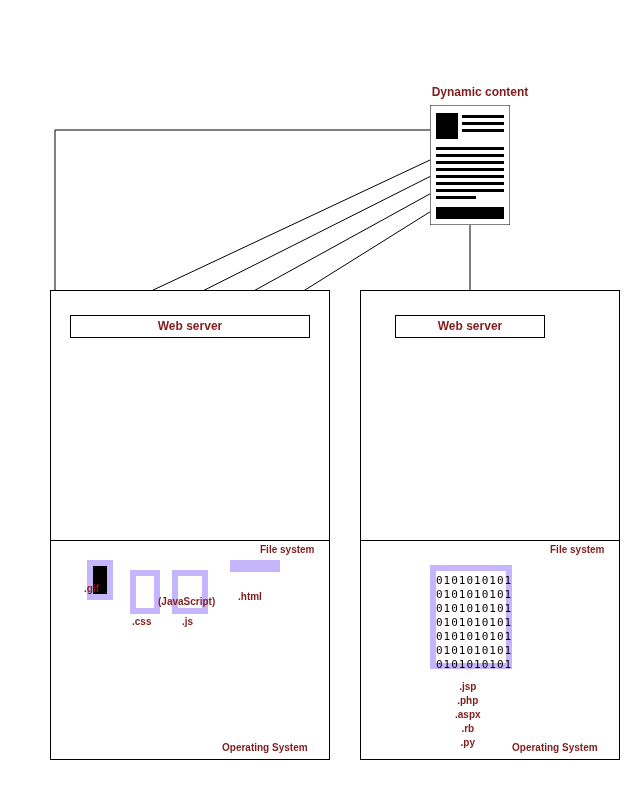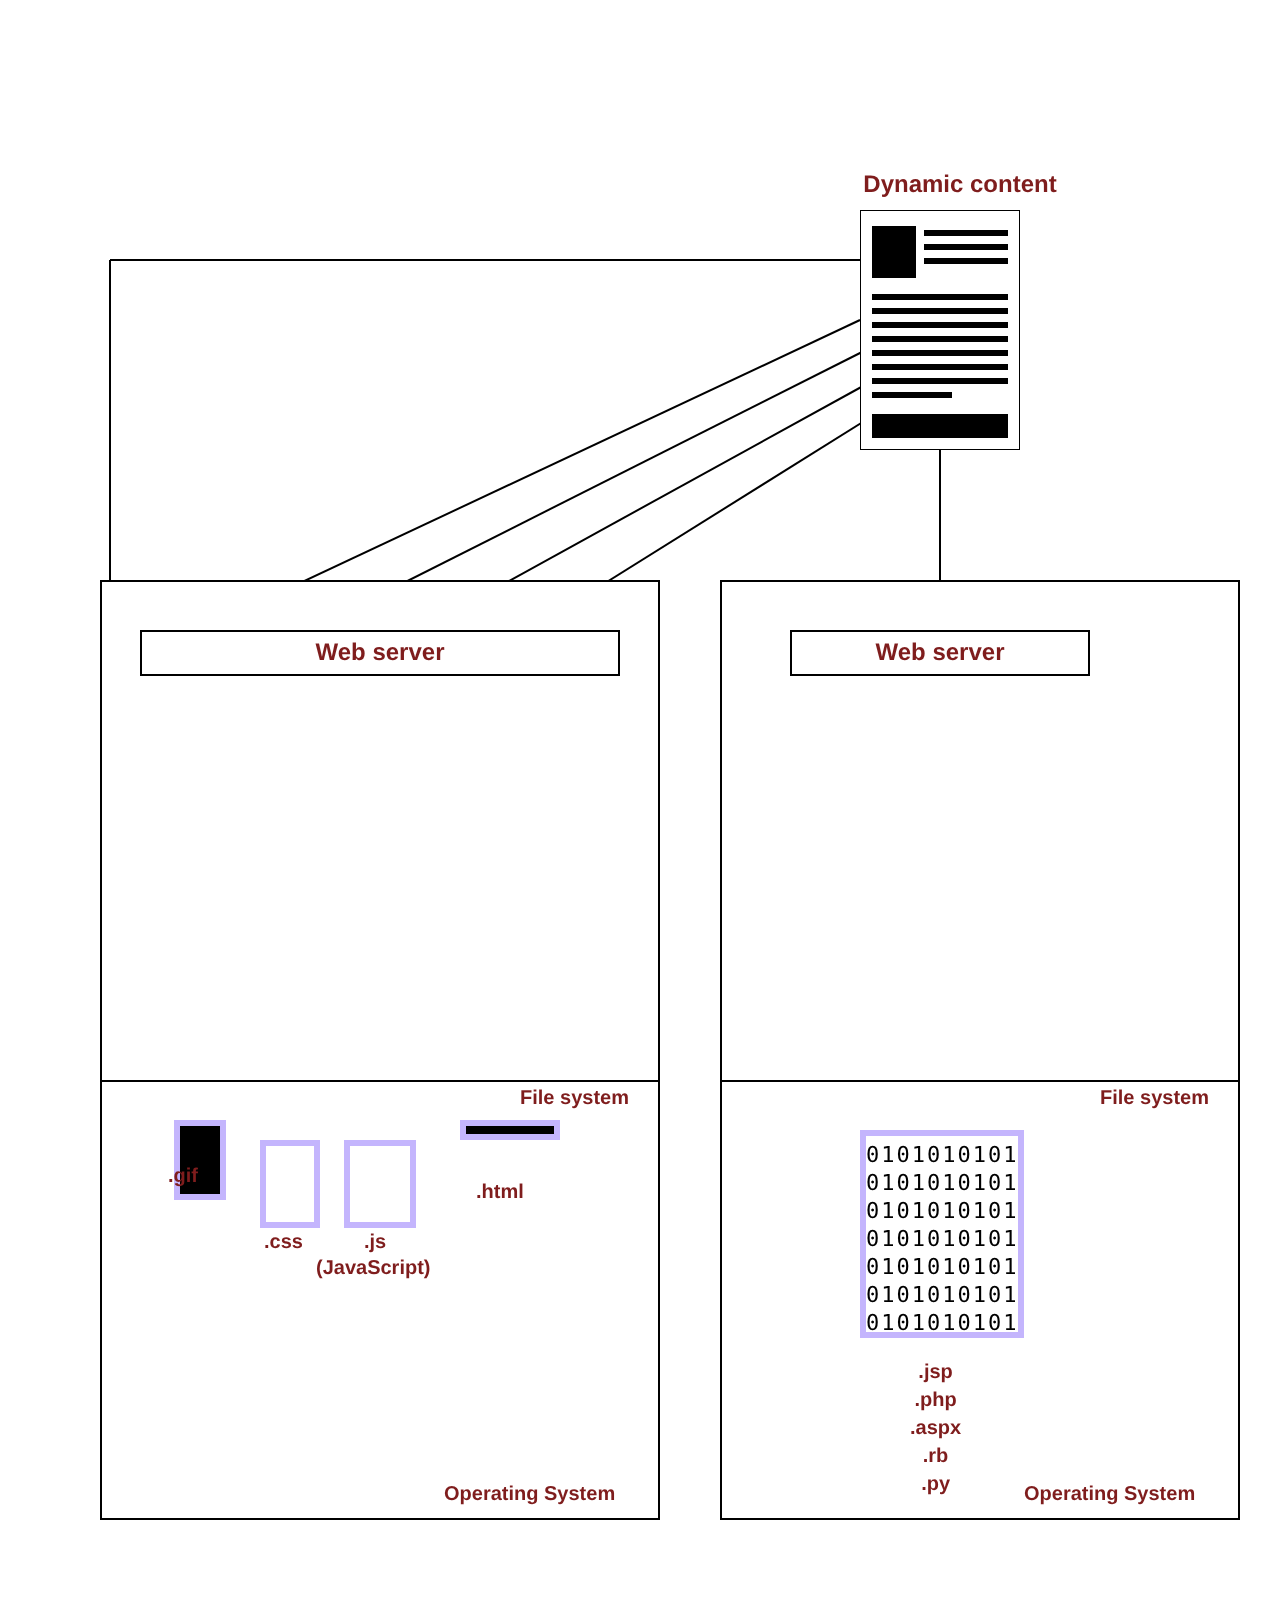--- a/index.html
+++ b/index.html
@@ -28,21 +28,21 @@
     color: #7f1d1d;
     white-space: pre;
     text-align: center;
   }
   .small-label {
     font-size: 10px;
     font-weight: bold;
   }
   .file-box {
     position: absolute;
-    border: 3px solid #c4b5fd;
+    border: 6px solid #c4b5fd;
     background: #fff;
     box-sizing: border-box;
   }
   .black-fill {
     background: #000;
   }
   .binary {
     font-family: monospace;
     font-size: 11px;
     line-height: 14px;
@@ -132,21 +132,21 @@
   <div class="label" style="left:70px; top:319px; width:240px;">Web server</div>
 
   <div class="file-box black-fill" style="left:87px; top:560px; width:26px; height:40px;"></div>
   <div class="label small-label" style="left:84px; top:583px;">.gif</div>
 
   <div class="file-box" style="left:130px; top:570px; width:30px; height:44px;"></div>
   <div class="label small-label" style="left:132px; top:616px;">.css</div>
 
   <div class="file-box" style="left:172px; top:570px; width:36px; height:44px;"></div>
   <div class="label small-label" style="left:182px; top:616px;">.js</div>
-  <div class="label small-label" style="left:158px; top:629px;">(JavaScript)</div>
+  <div class="label small-label" style="left:158px; top:596px;">(JavaScript)</div>
 
   <div class="file-box black-fill" style="left:230px; top:560px; width:50px; height:10px;"></div>
   <div class="label small-label" style="left:238px; top:591px;">.html</div>
 
   <div class="box" style="left:360px; top:290px; width:260px; height:470px;"></div>
 
   <div class="box" style="left:360px; top:540px; width:260px; height:0; border:none; border-top:1px solid #000;"></div>
   <div class="label small-label" style="left:550px; top:544px;">File system</div>
   <div class="label small-label" style="left:512px; top:742px;">Operating System</div>
 

